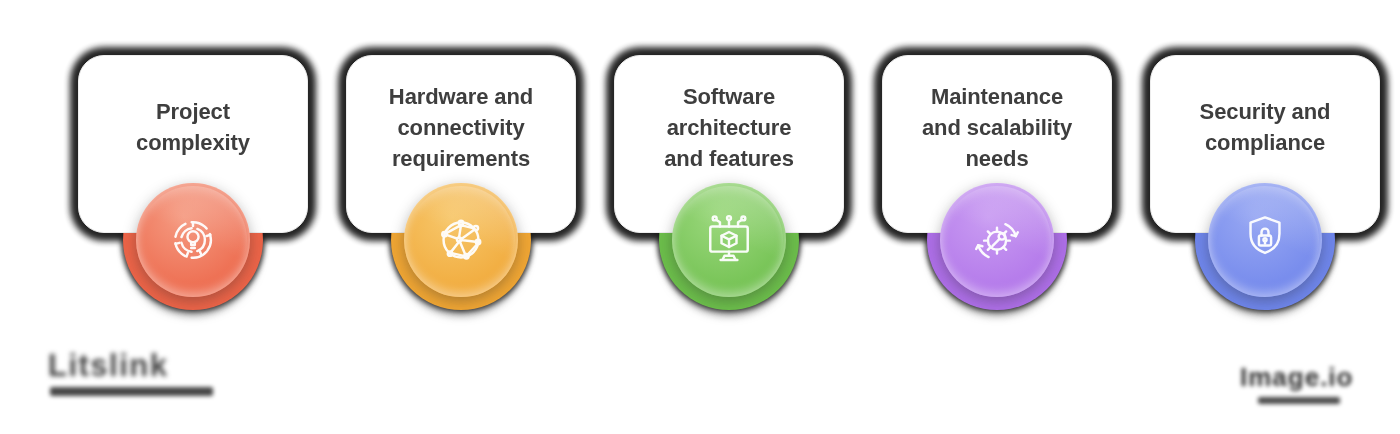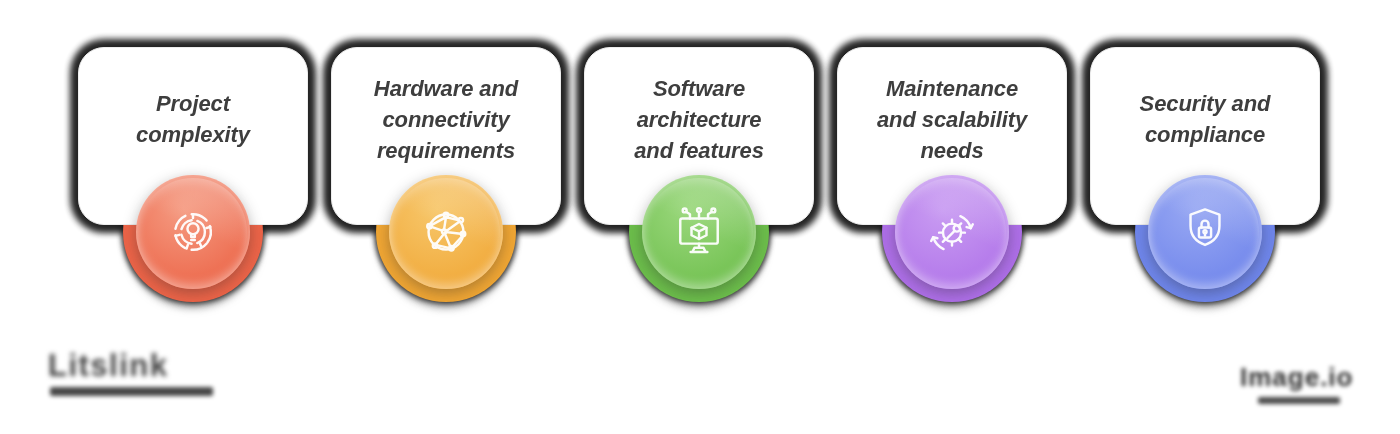--- a/index.html
+++ b/index.html
@@ -5,22 +5,22 @@
   html,body{margin:0;padding:0;}
   body{
     width:1400px;height:434px;
     background:#ffffff;
     font-family:"Liberation Sans","DejaVu Sans",sans-serif;
     position:relative;overflow:hidden;
   }
   .stage{position:absolute;inset:0;width:1400px;height:434px;}
 
   .cards-row{
-    position:absolute;left:78px;top:47px;
-    display:flex;gap:23px;font-style:italic;
+    position:absolute;left:78px;top:55px;
+    display:flex;gap:38px;
   }
   .group{position:relative;width:230px;height:262px;}
 
   
   .card-halo{
     position:absolute;left:-8px;right:-8px;top:-8px;height:194px;
     border-radius:34px;background:#141414;opacity:.93;
     filter:blur(3px);z-index:1;
   }
   .card{

